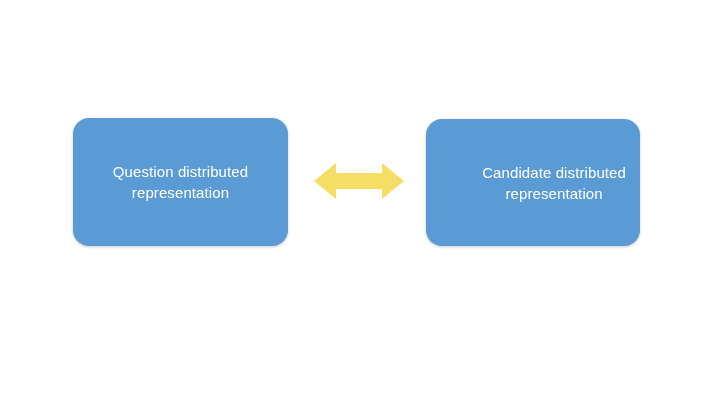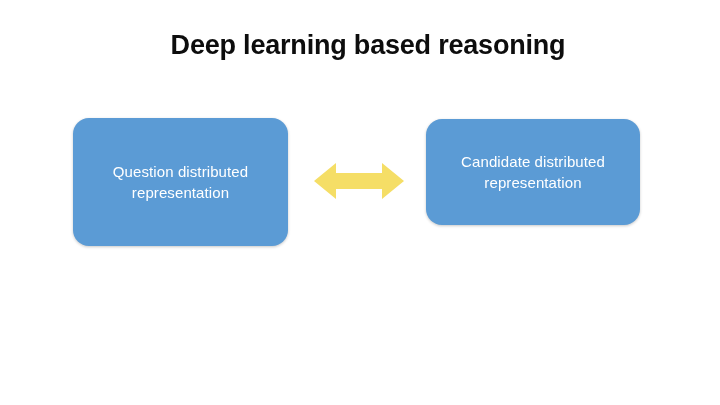--- a/index.html
+++ b/index.html
@@ -48,21 +48,22 @@
   .node-box.left {
     left: 73px;
     top: 118px;
     width: 215px;
     height: 128px;
   }
   .node-box.right {
     left: 426px;
     top: 119px;
     width: 214px;
-    height: 106px;
+    height: 127px;
+    justify-content: flex-end;
   }
   .node-label {
     color: #ffffff;
     font-size: 15px;
     line-height: 21px;
     text-align: center;
     font-weight: normal;
     padding: 0 14px;
     letter-spacing: 0.1px;
   }
@@ -88,21 +89,20 @@
     line-height: 20px;
     color: #181818;
     font-weight: normal;
   }
 </style>
 </head>
 <body>
 
 <div class="slide">
 
-  <div class="slide-title">Deep learning based reasoning</div>
 
   <div class="node-box left">
     <div class="node-label">
       <span>Question distributed</span><br>
       <span>representation</span>
     </div>
   </div>
 
   <div class="arrow-wrap">
     <svg viewBox="0 0 90 42" xmlns="http://www.w3.org/2000/svg">

